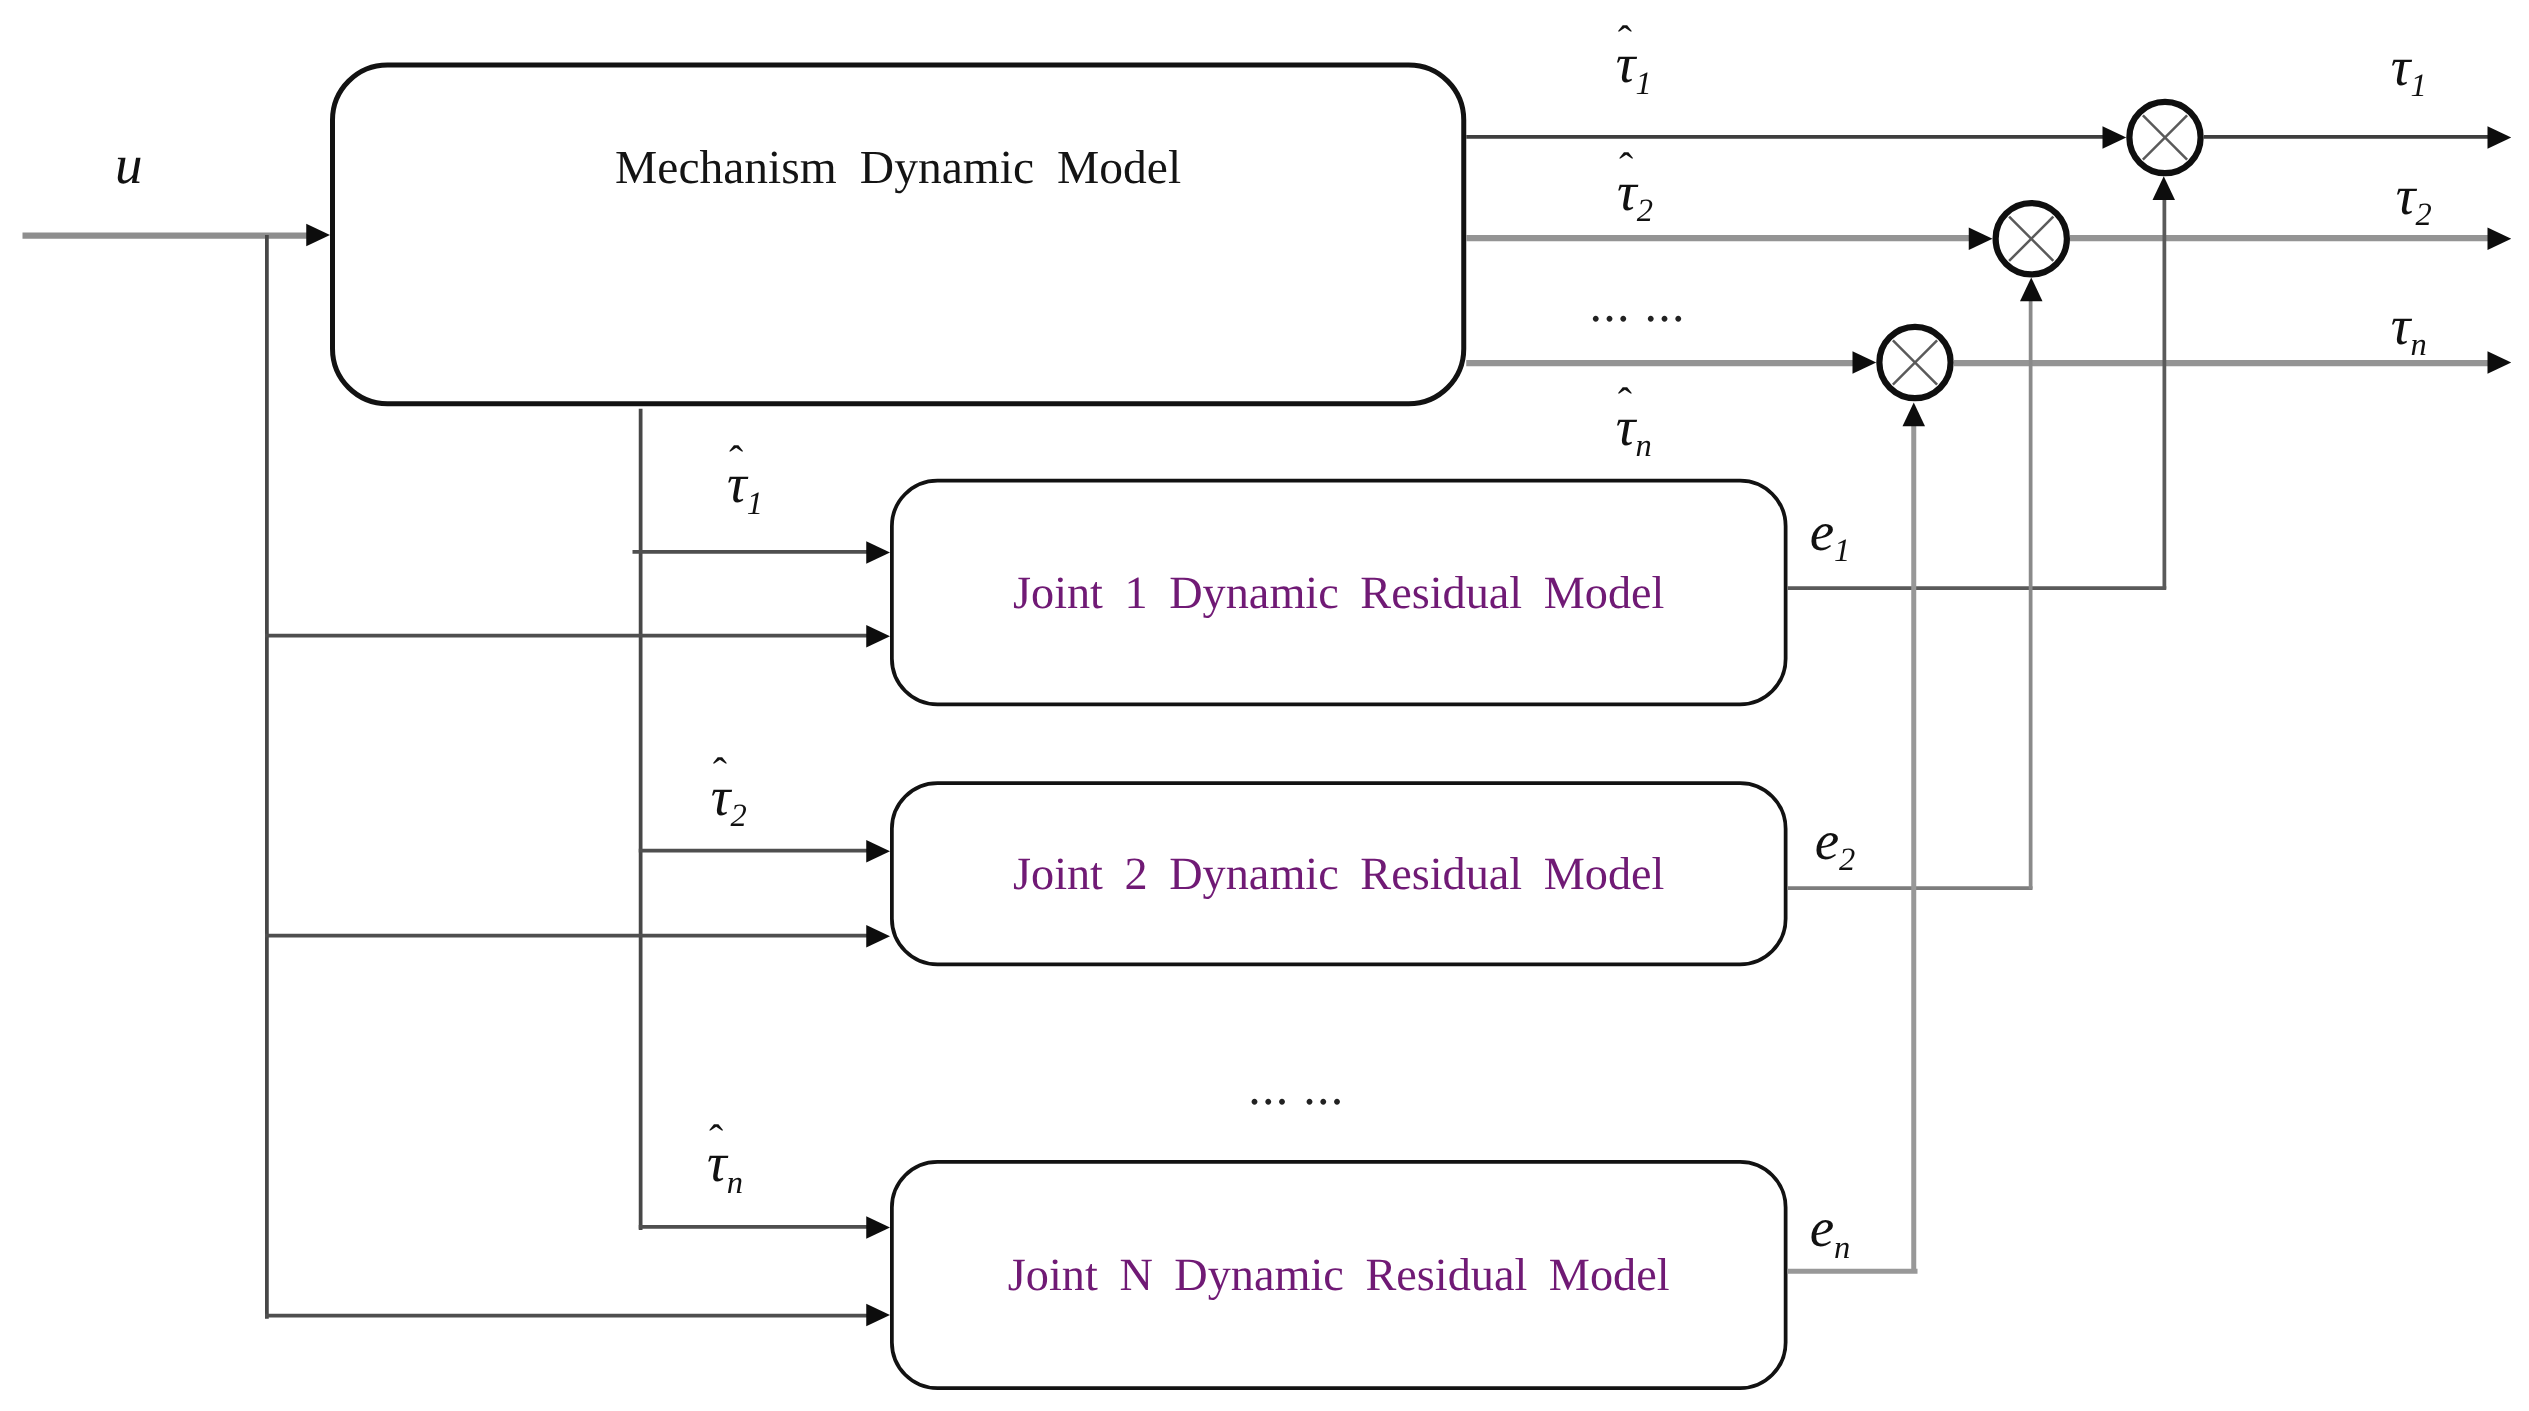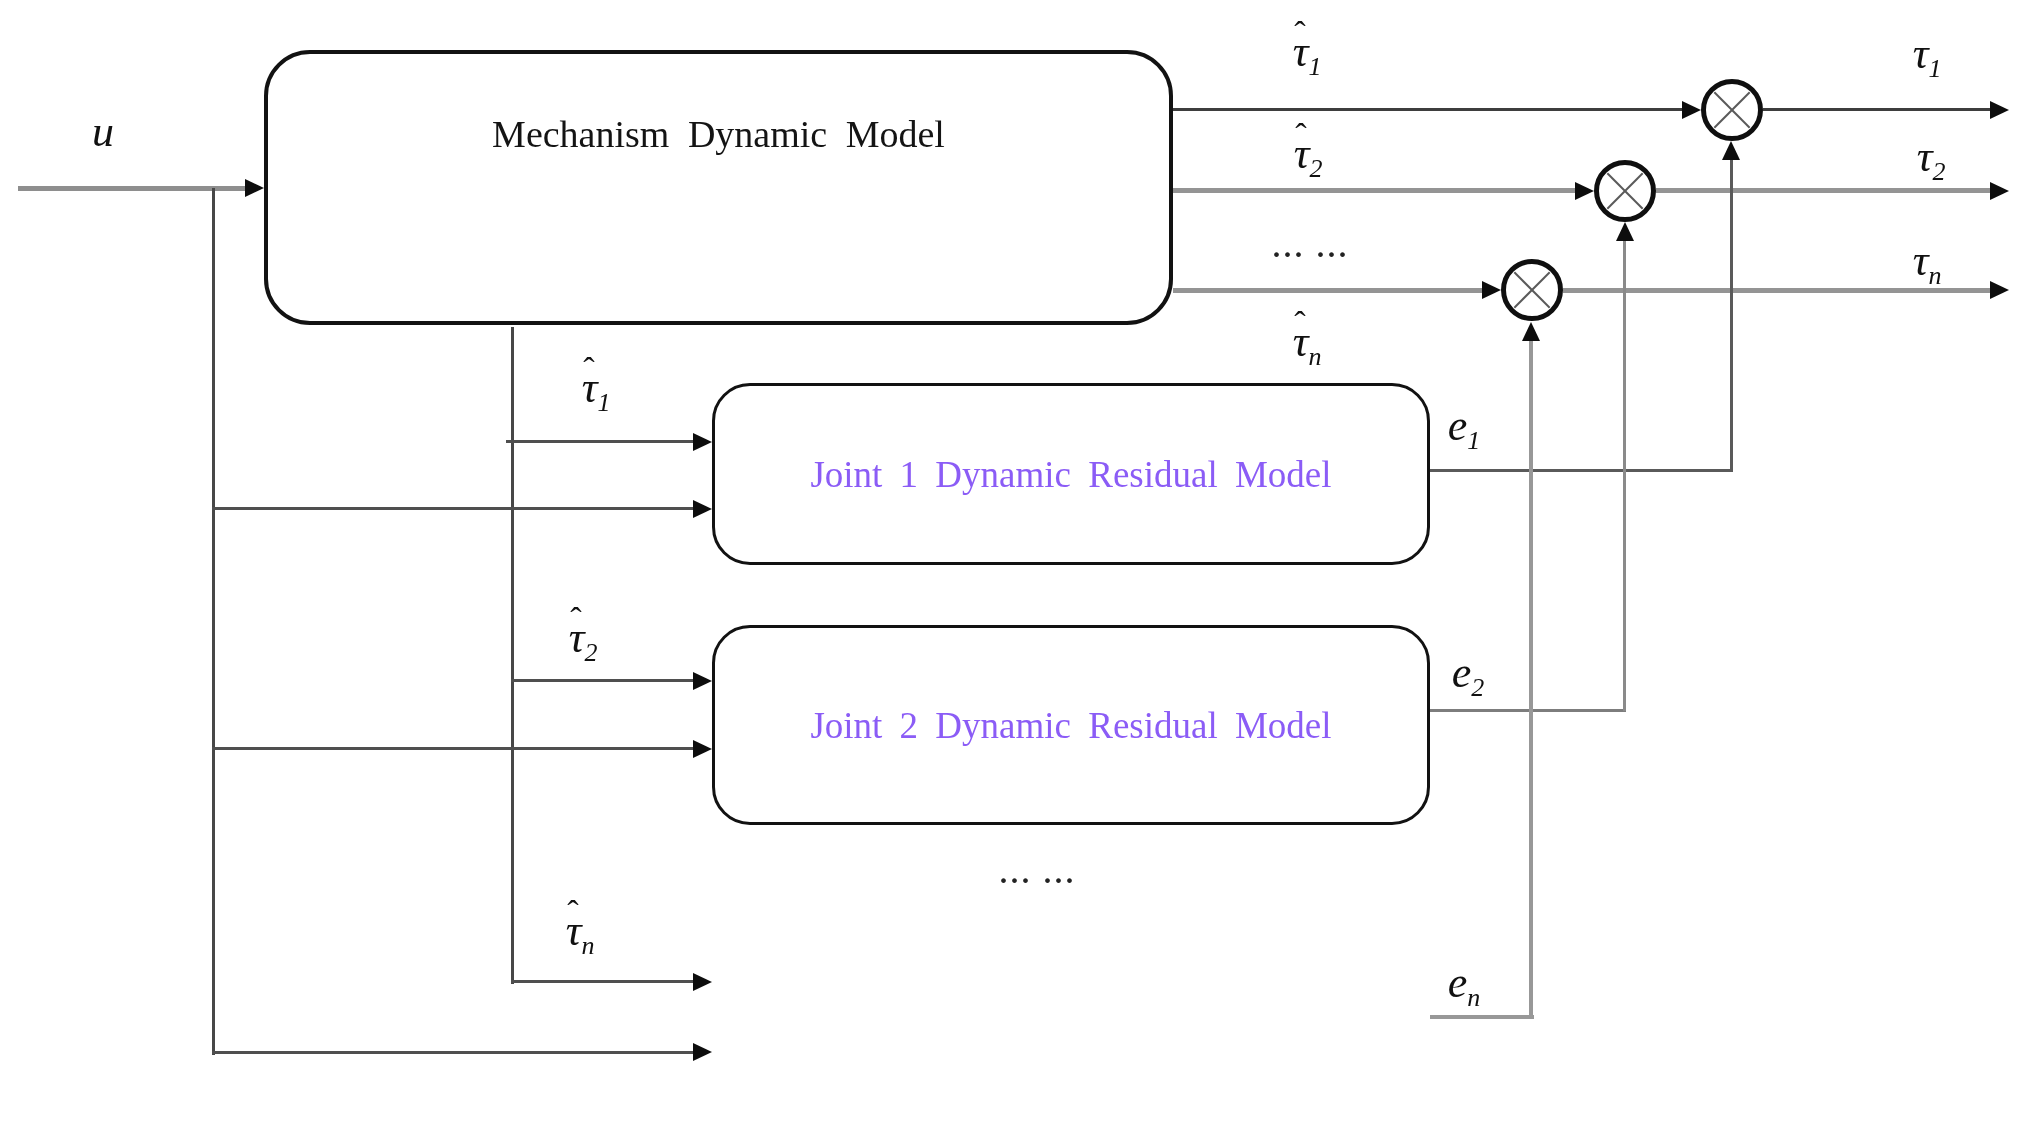--- a/index.html
+++ b/index.html
@@ -10,21 +10,21 @@
   
   .hl, .vl { position:absolute; }
   
   .blk {
     position:absolute; box-sizing:border-box; background:#ffffff;
     border:3px solid #121212; border-radius:38px;
     display:flex; align-items:center; justify-content:center;
   }
   .blk.main { border-width:4px; border-radius:46px; display:block; }
   .box-label {
-    font-size:37px; color:#8b5cf6; word-spacing:8px; white-space:nowrap;
+    font-size:37px; color:#701a75; word-spacing:8px; white-space:nowrap;
   }
   .main-title {
     position:absolute; left:0; right:0; top:58px; text-align:center;
     font-size:38px; word-spacing:9px; color:#141414;
   }
   .main-eq {
     position:absolute; left:0; right:0; top:168px; text-align:center;
     font-size:40px; color:#141414; white-space:nowrap;
   }
   .main-eq .it { font-style:italic; }
@@ -84,32 +84,35 @@
   <div class="blk" style="left:712px; top:383px; width:718px; height:182px;">
     <span class="box-label">Joint 1 Dynamic Residual Model</span>
   </div>
 
   <div class="sym-label" style="left:583px; top:641px;"><span class="bwrap"><span class="hat">ˆ</span><span>τ</span></span><span class="sub">2</span></div>
   <div class="hl" style="left:511px; top:679px; width:184px; height:3px; background:#4f4f4f;"></div>
   <div class="ar right" style="left:693px; top:672px;"></div>
   <div class="hl" style="left:212px; top:747px; width:483px; height:3px; background:#4f4f4f;"></div>
   <div class="ar right" style="left:693px; top:740px;"></div>
 
-  <div class="blk" style="left:712px; top:625px; width:718px; height:200px;">
+  <div class="blk" style="left:712px; top:625px; width:718px; height:148px;">
     <span class="box-label">Joint 2 Dynamic Residual Model</span>
   </div>
 
   <div class="dots" style="left:1037px; top:870px;">... ...</div>
 
   <div class="sym-label" style="left:580px; top:934px;"><span class="bwrap"><span class="hat">ˆ</span><span>τ</span></span><span class="sub">n</span></div>
   <div class="hl" style="left:511px; top:980px; width:184px; height:3px; background:#4f4f4f;"></div>
   <div class="ar right" style="left:693px; top:973px;"></div>
   <div class="hl" style="left:212px; top:1051px; width:483px; height:3px; background:#4f4f4f;"></div>
   <div class="ar right" style="left:693px; top:1043px;"></div>
 
+  <div class="blk" style="left:712px; top:928px; width:718px; height:184px;">
+    <span class="box-label">Joint N Dynamic Residual Model</span>
+  </div>
 
   <div class="sym-label" style="left:1307px; top:55px;"><span class="bwrap"><span class="hat">ˆ</span><span>τ</span></span><span class="sub">1</span></div>
   <div class="hl" style="left:1173px; top:108px; width:511px; height:3px; background:#3e3e3e;"></div>
   <div class="ar right" style="left:1682px; top:101px;"></div>
 
   <div class="sym-label" style="left:1308px; top:157px;"><span class="bwrap"><span class="hat">ˆ</span><span>τ</span></span><span class="sub">2</span></div>
   <div class="hl" style="left:1173px; top:188px; width:404px; height:5px; background:#949494;"></div>
   <div class="ar right" style="left:1575px; top:182px;"></div>
 
   <div class="dots" style="left:1310px; top:244px;">... ...</div>

